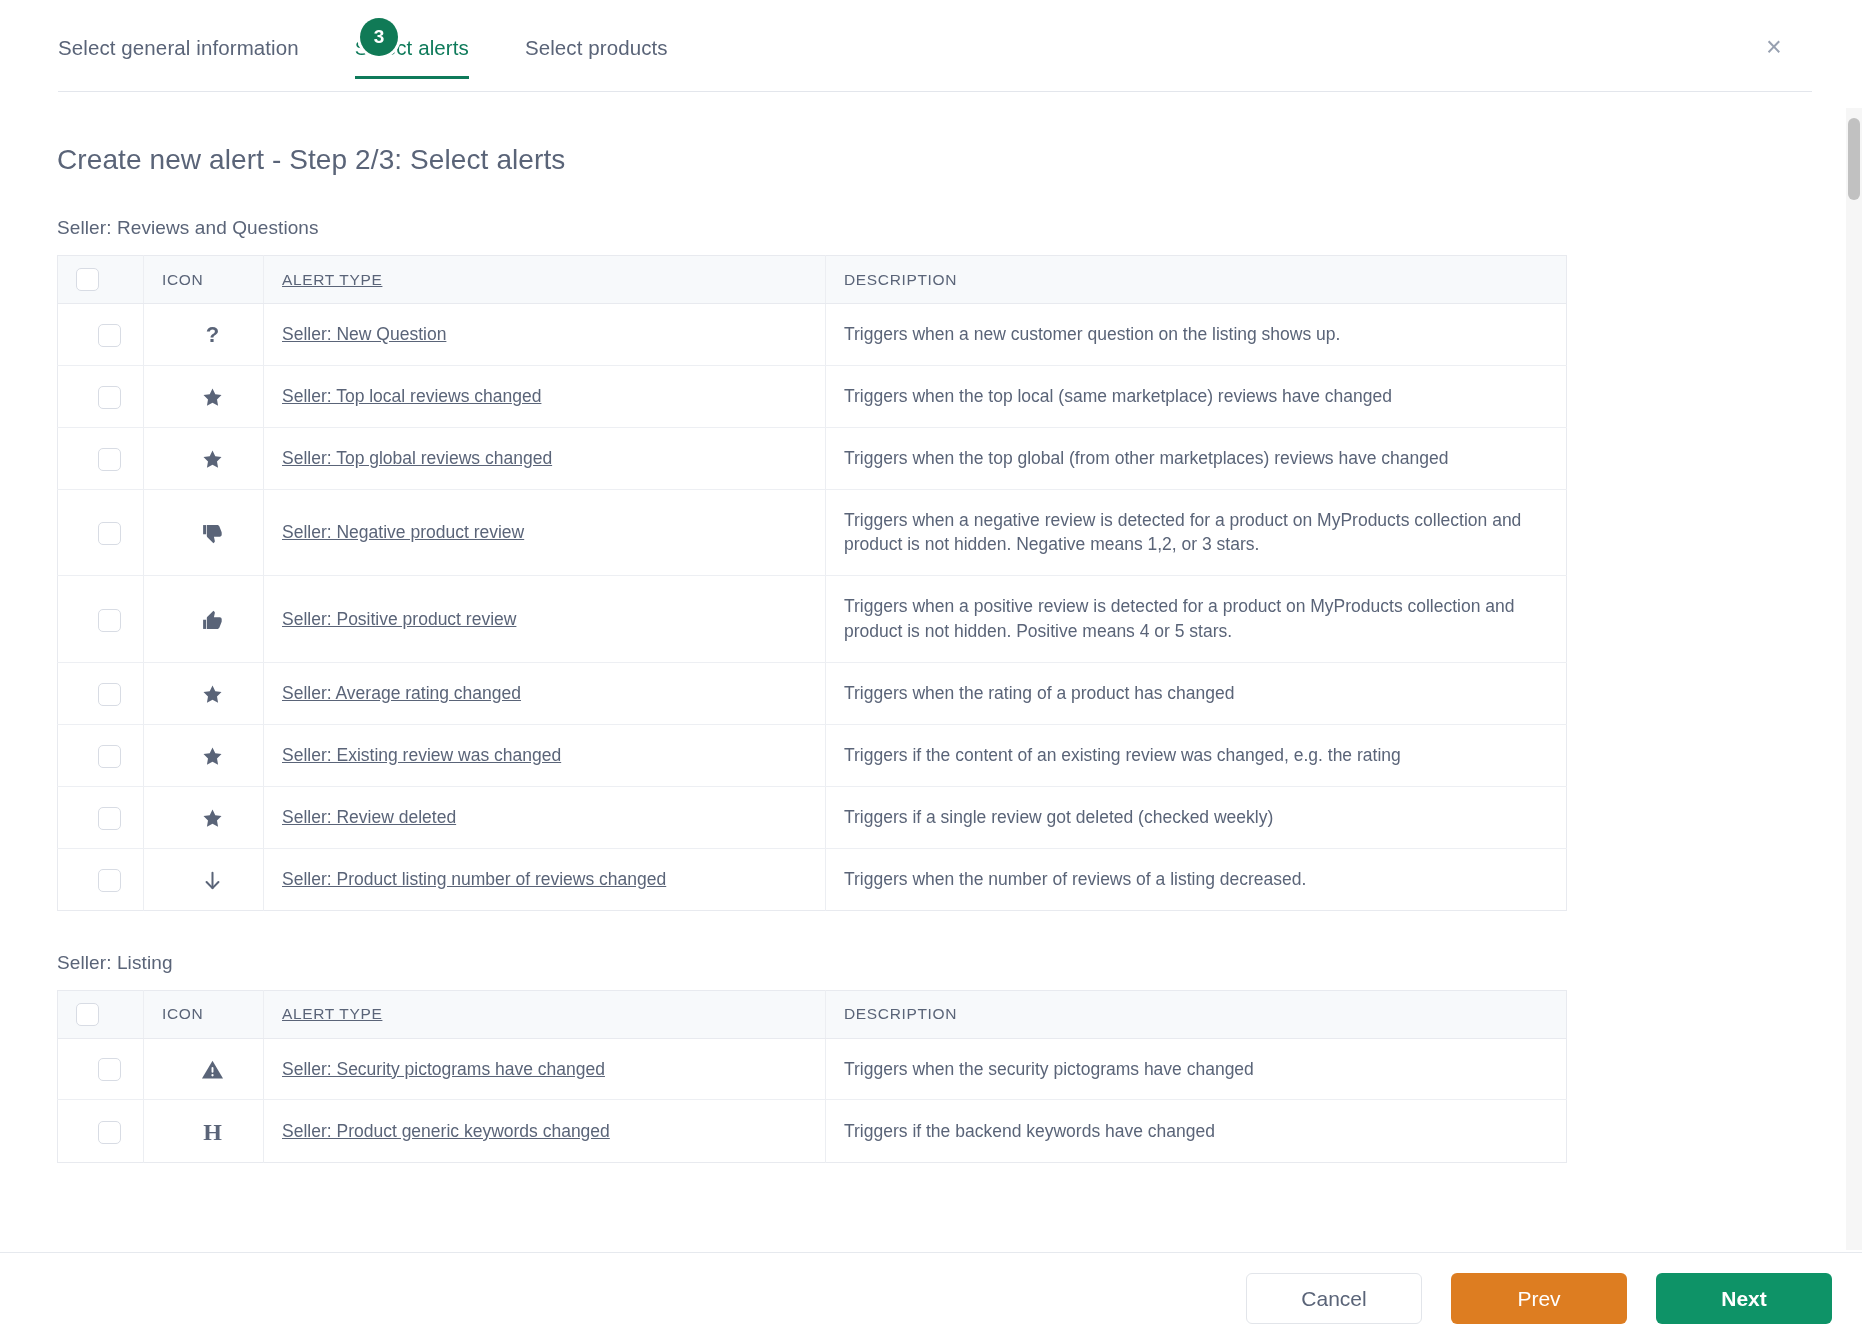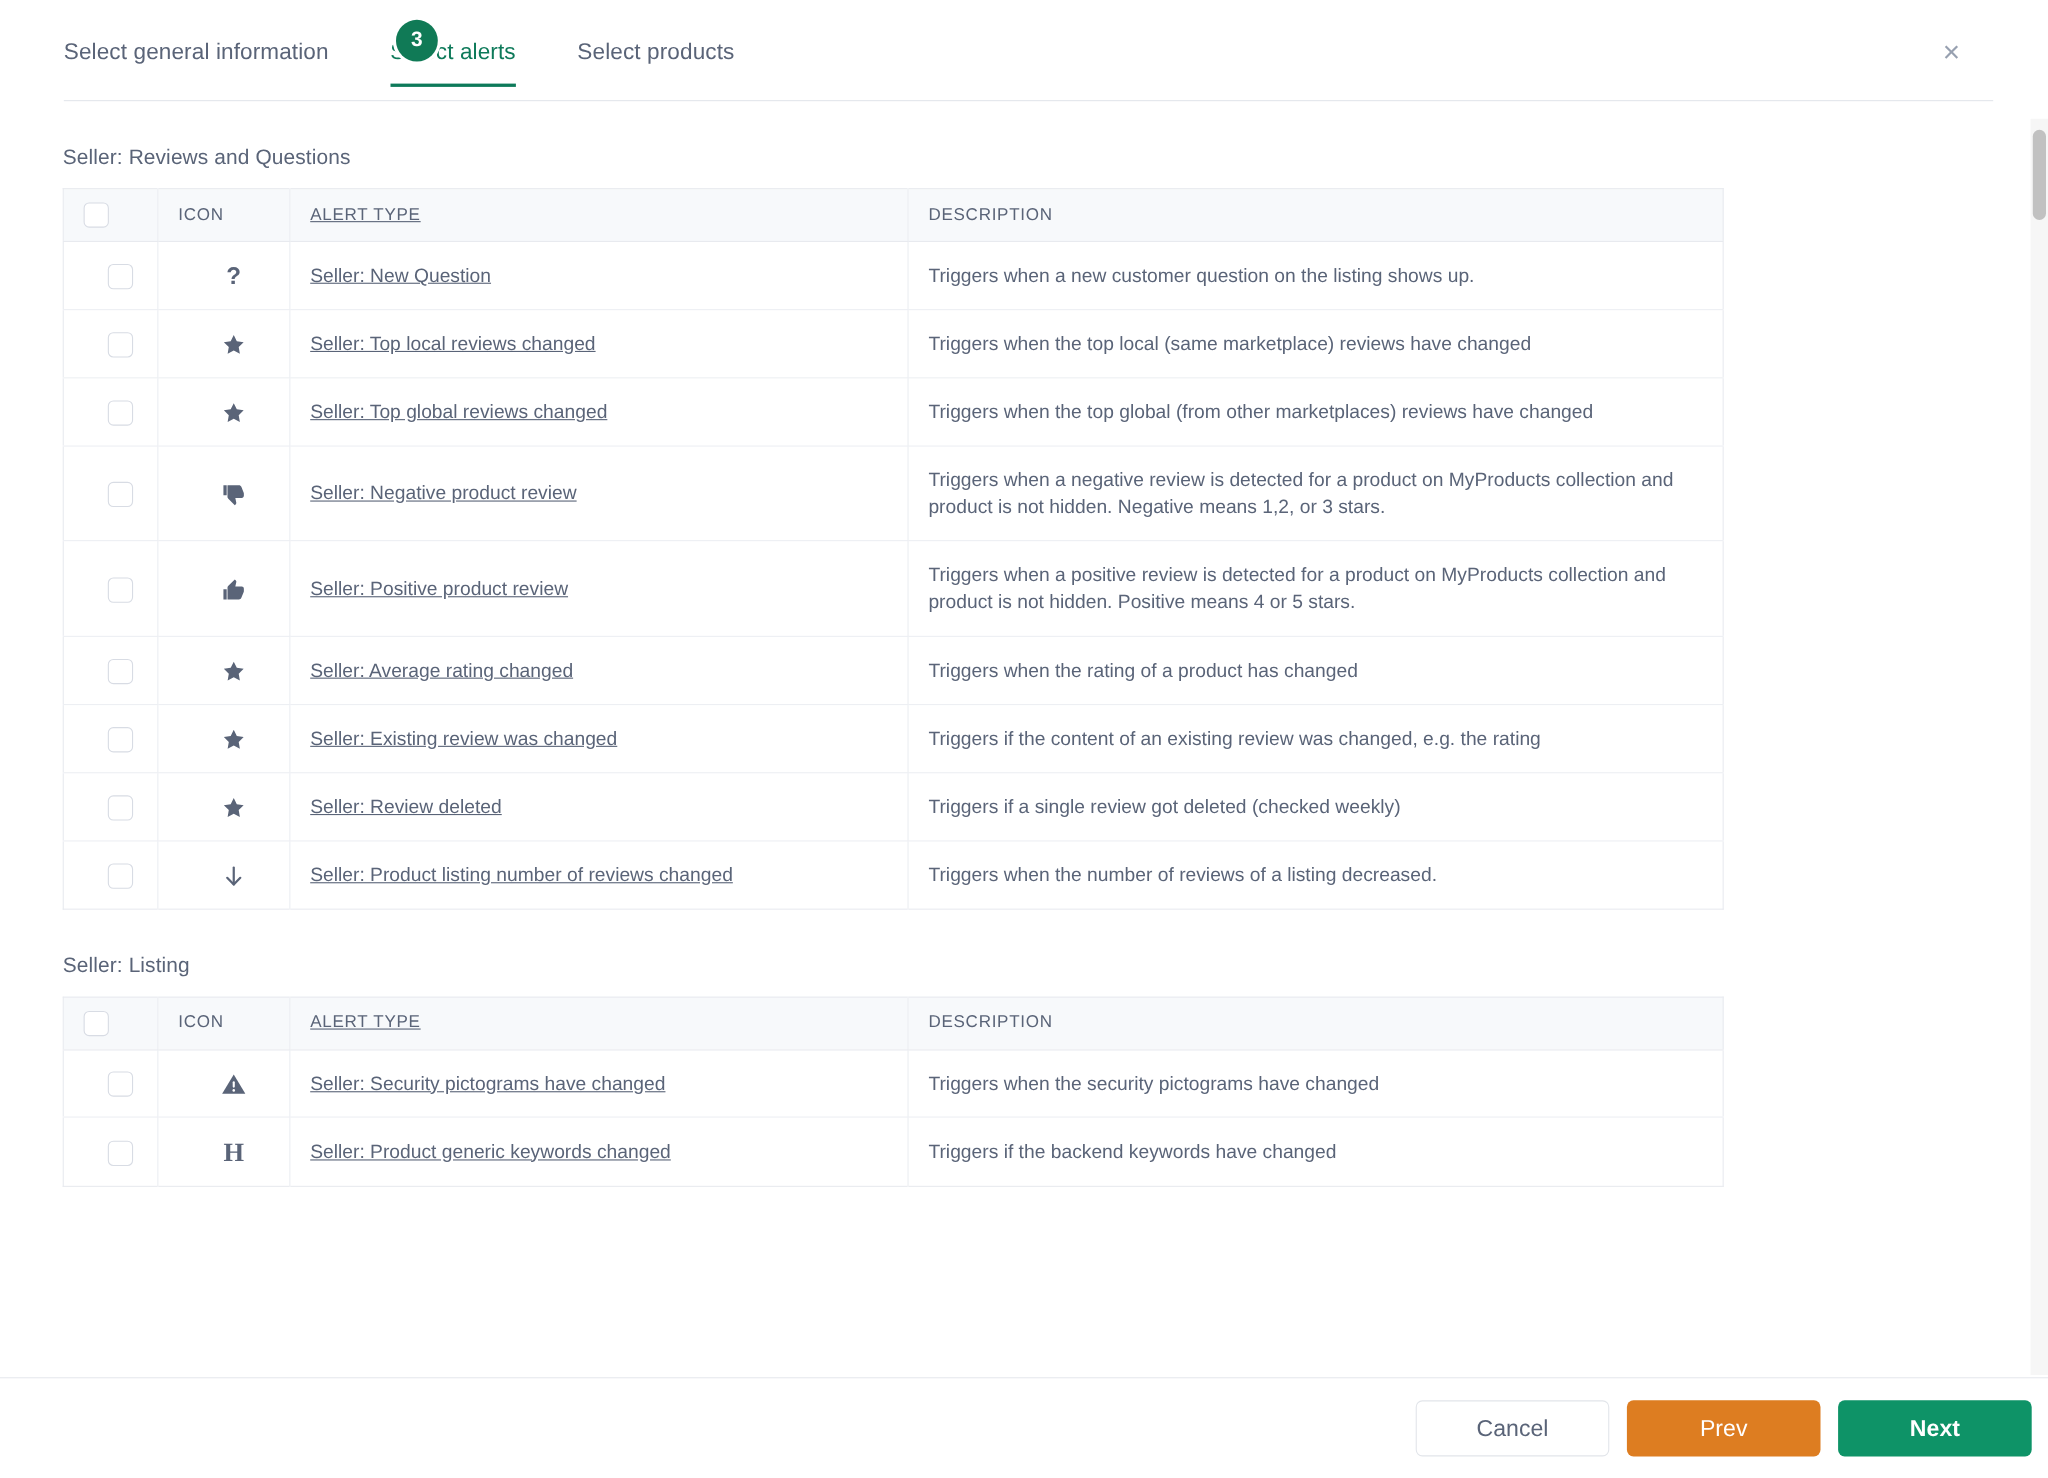--- a/index.html
+++ b/index.html
@@ -180,22 +180,22 @@
   .footer {
     position: absolute;
     left: 0; bottom: 0;
     width: 1862px;
     height: 92px;
     background: #fff;
     border-top: 1px solid #e6e9ee;
     display: flex;
     align-items: center;
     justify-content: flex-end;
-    padding-right: 15px;
-    gap: 16px;
+    padding-right: 30px;
+    gap: 29px;
   }
   .btn {
     border: none;
     border-radius: 6px;
     font-size: 21px;
     font-family: "Liberation Sans", sans-serif;
     cursor: pointer;
     height: 51px;
     display: flex;
     align-items: center;
@@ -253,20 +253,21 @@
       <div class="tab">
         <span>Select products</span>
       </div>
     </div>
     <div class="tabline"></div>
     <div class="step-badge">3</div>
     <div class="close-btn">×</div>
   </div>
 
   <div class="content">
+    <h1 class="page-title">Create new alert - Step 2/3: Select alerts</h1>
 
     <div id="sections-host">
         <div class="section">
           <div class="section-title">Seller: Reviews and Questions</div>
           <table class="alerts">
             <thead>
               <tr>
                 <th class="col-check"><span class="cbox"></span></th>
                 <th class="col-icon">ICON</th>
                 <th class="col-type">ALERT TYPE</th>

